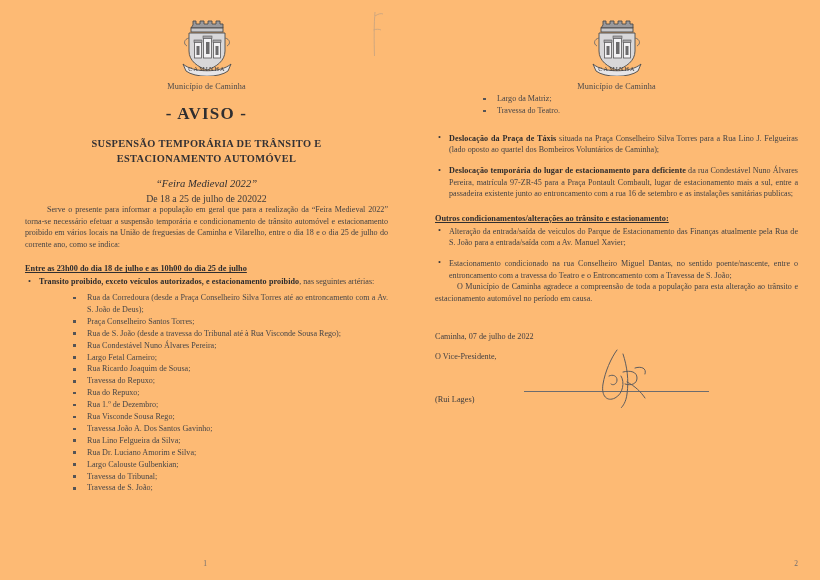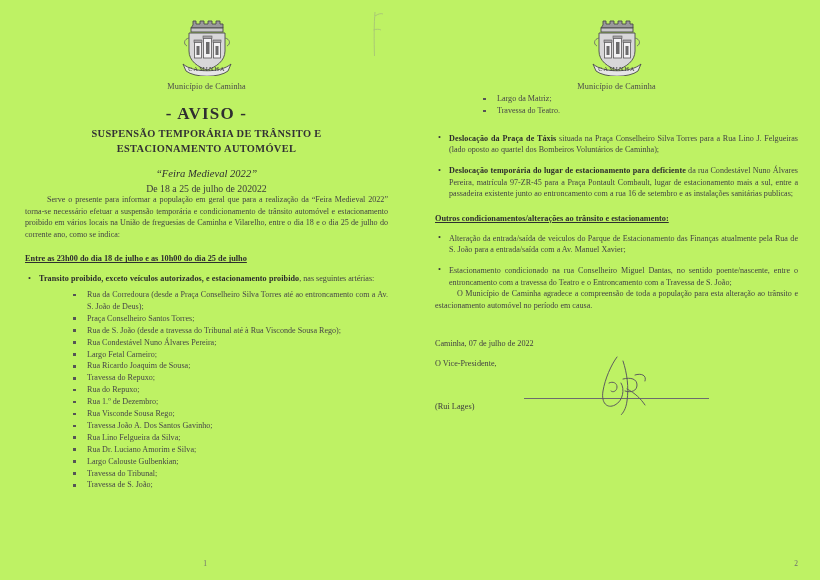--- a/index.html
+++ b/index.html
@@ -18,21 +18,21 @@
   .scan {
     position: relative;
     width: 820px;
     height: 580px;
     background: #fefefe;
   }
   .page {
     position: absolute;
     top: 0;
     height: 580px;
-    background: #bef264;
+    background: #fdba74;
   }
   .page-left  { left: 0;   width: 410px; }
   .page-right { left: 410px; width: 410px; }
 
   .page-body {
     position: absolute;
     left: 25px;
     right: 22px;
     top: 0;
   }
@@ -65,21 +65,21 @@
     letter-spacing: 1.2px;
     margin-top: 13px;
     color: #2f2e30;
   }
   .subtitle {
     text-align: center;
     font-size: 10.4px;
     font-weight: bold;
     letter-spacing: .35px;
     line-height: 15px;
-    margin-top: 2px;
+    margin-top: 12px;
     color: #333134;
   }
   .event-title {
     text-align: center;
     font-size: 10.6px;
     font-weight: normal;
     font-style: italic;
     margin-top: 12px;
     color: #2f2e30;
   }
@@ -109,21 +109,21 @@
 
   ul { margin: 0; padding: 0; list-style: none; }
 
   
   li.dot {
     position: relative;
     font-size: 8.1px;
     line-height: 11.6px;
     text-align: justify;
     padding-left: 14px;
-    margin-top: 10px;
+    margin-top: 3px;
     color: #444345;
   }
   li.dot::before {
     content: "\2022";
     position: absolute;
     left: 3px;
     top: -0.5px;
     font-size: 8.5px;
     color: #3c3b3d;
   }

